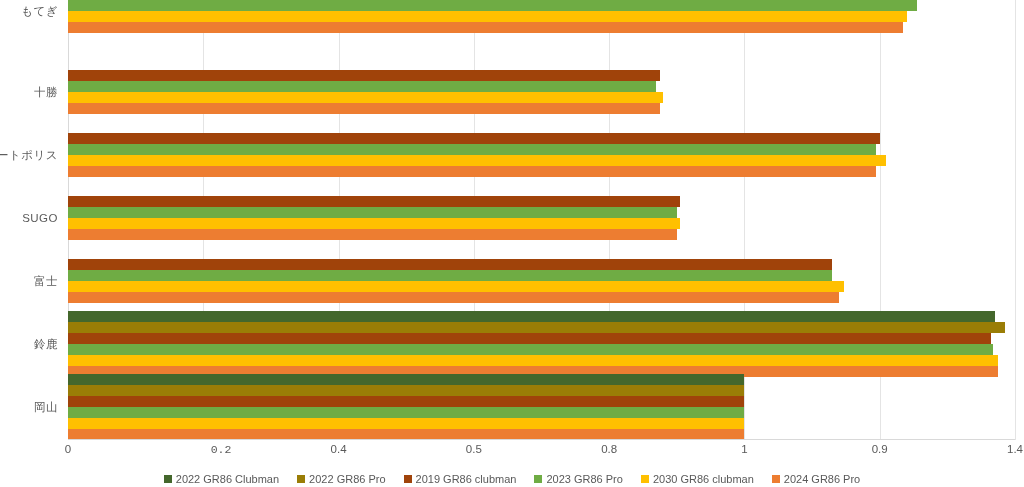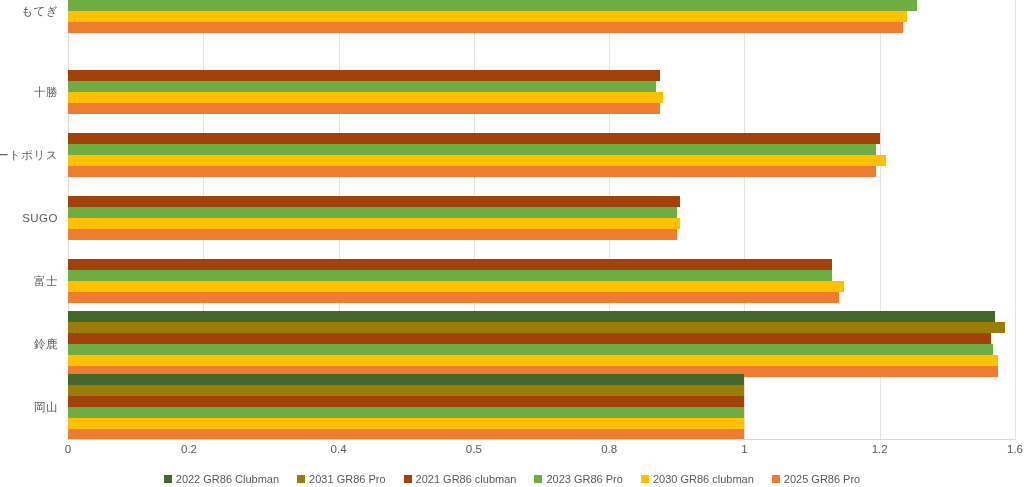--- a/index.html
+++ b/index.html
@@ -134,49 +134,49 @@
           <div class="bar" title="岡山 — 2023 GR86 Pro: 1" style="top: 406.571px; width: 676.429px; background: rgb(111, 172, 68);"></div>
           <div class="bar" title="岡山 — 2024 GR86 clubman: 1" style="top: 417.571px; width: 676.429px; background: rgb(255, 192, 0);"></div>
           <div class="bar" title="岡山 — 2024 GR86 Pro: 1" style="top: 428.571px; width: 676.429px; background: rgb(237, 125, 49);"></div>
         </div>
       </div>
     <div class="axis-baseline"></div>
   </div>
 
   <div class="xlabels">
       <div class="xlabel" style="left: 68px;">0</div>
-      <div class="xlabel" style="left: 189px;">0.2</div>
+      <div class="xlabel" style="left: 221px; font-family: Liberation Mono, monospace;">0.2</div>
       <div class="xlabel" style="left: 338.571px;">0.4</div>
       <div class="xlabel" style="left: 473.857px;">0.5</div>
       <div class="xlabel" style="left: 609.143px;">0.8</div>
       <div class="xlabel" style="left: 744.429px;">1</div>
-      <div class="xlabel" style="left: 879.714px;">1.2</div>
-      <div class="xlabel" style="left: 1015px;">1.6</div>
+      <div class="xlabel" style="left: 879.714px;">0.9</div>
+      <div class="xlabel" style="left: 1015px;">1.4</div>
     </div>
 
   <div class="legend">
       <div class="legend-item">
         <span class="legend-swatch" style="background: rgb(68, 103, 44);"></span>
         <span class="legend-text">2022 GR86 Clubman</span>
       </div>
       <div class="legend-item">
         <span class="legend-swatch" style="background: rgb(154, 125, 6);"></span>
-        <span class="legend-text">2031 GR86 Pro</span>
+        <span class="legend-text">2022 GR86 Pro</span>
       </div>
       <div class="legend-item">
         <span class="legend-swatch" style="background: rgb(160, 67, 10);"></span>
-        <span class="legend-text">2021 GR86 clubman</span>
+        <span class="legend-text">2019 GR86 clubman</span>
       </div>
       <div class="legend-item">
         <span class="legend-swatch" style="background: rgb(111, 172, 68);"></span>
         <span class="legend-text">2023 GR86 Pro</span>
       </div>
       <div class="legend-item">
         <span class="legend-swatch" style="background: rgb(255, 192, 0);"></span>
         <span class="legend-text">2030 GR86 clubman</span>
       </div>
       <div class="legend-item">
         <span class="legend-swatch" style="background: rgb(237, 125, 49);"></span>
-        <span class="legend-text">2025 GR86 Pro</span>
+        <span class="legend-text">2024 GR86 Pro</span>
       </div>
     </div>
 
 </div>
 
 </body></html>

